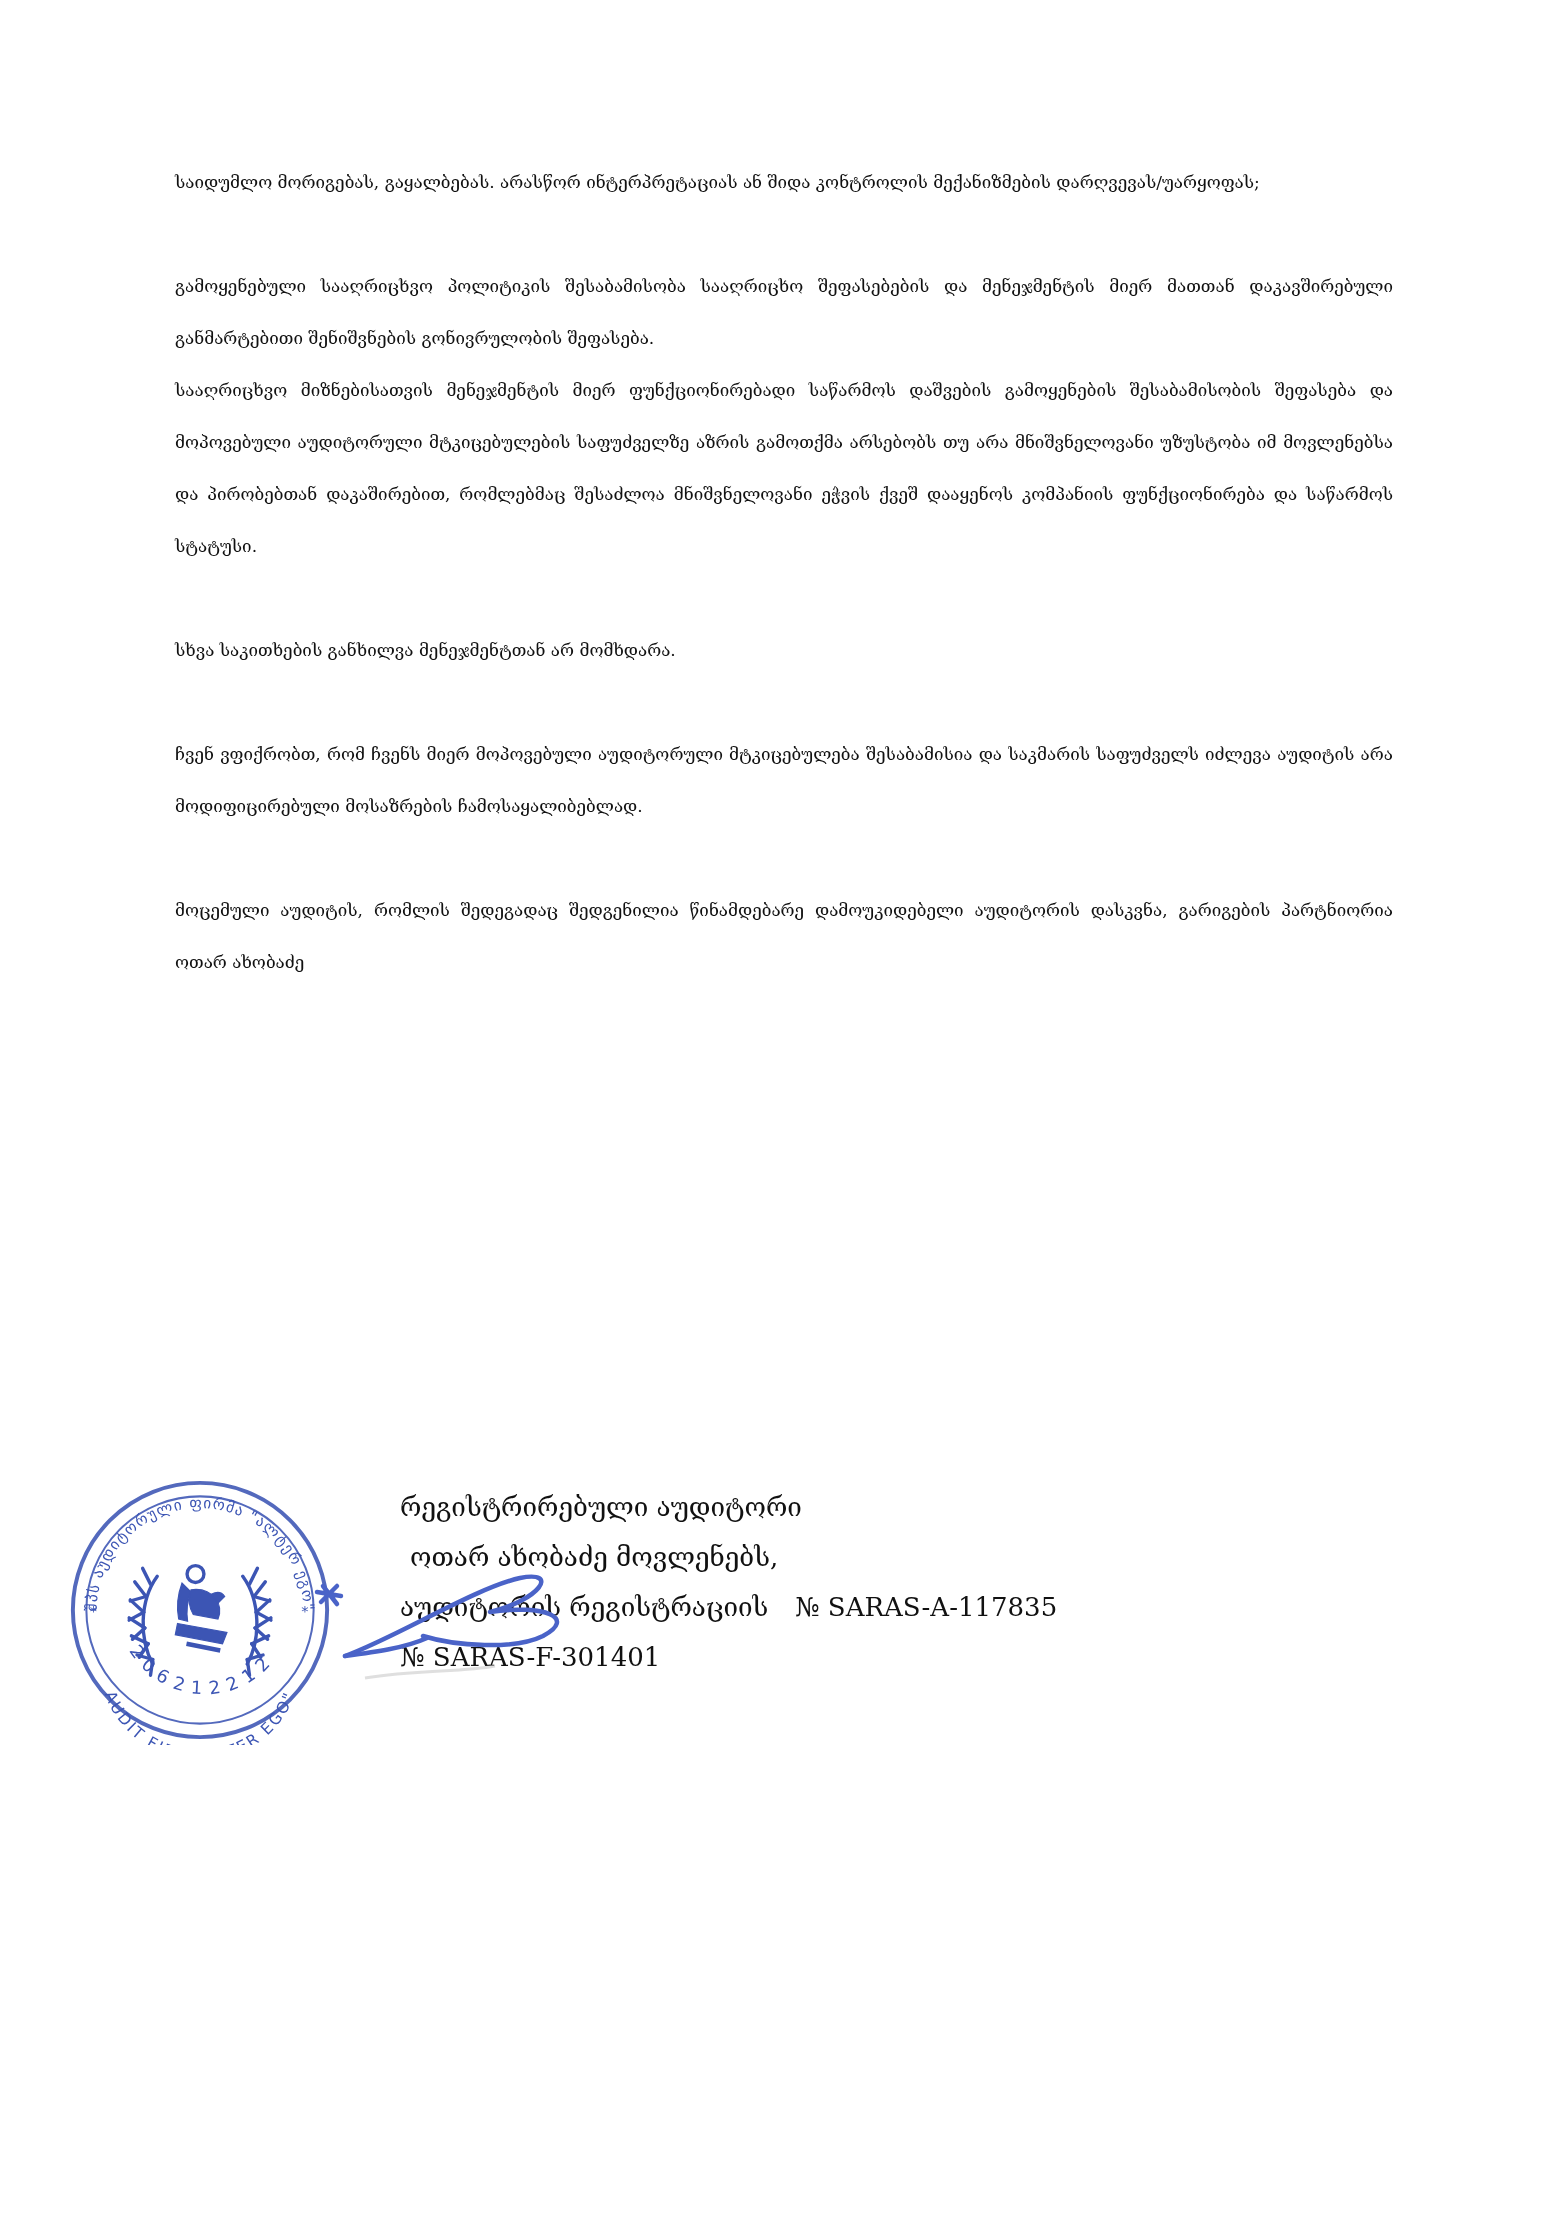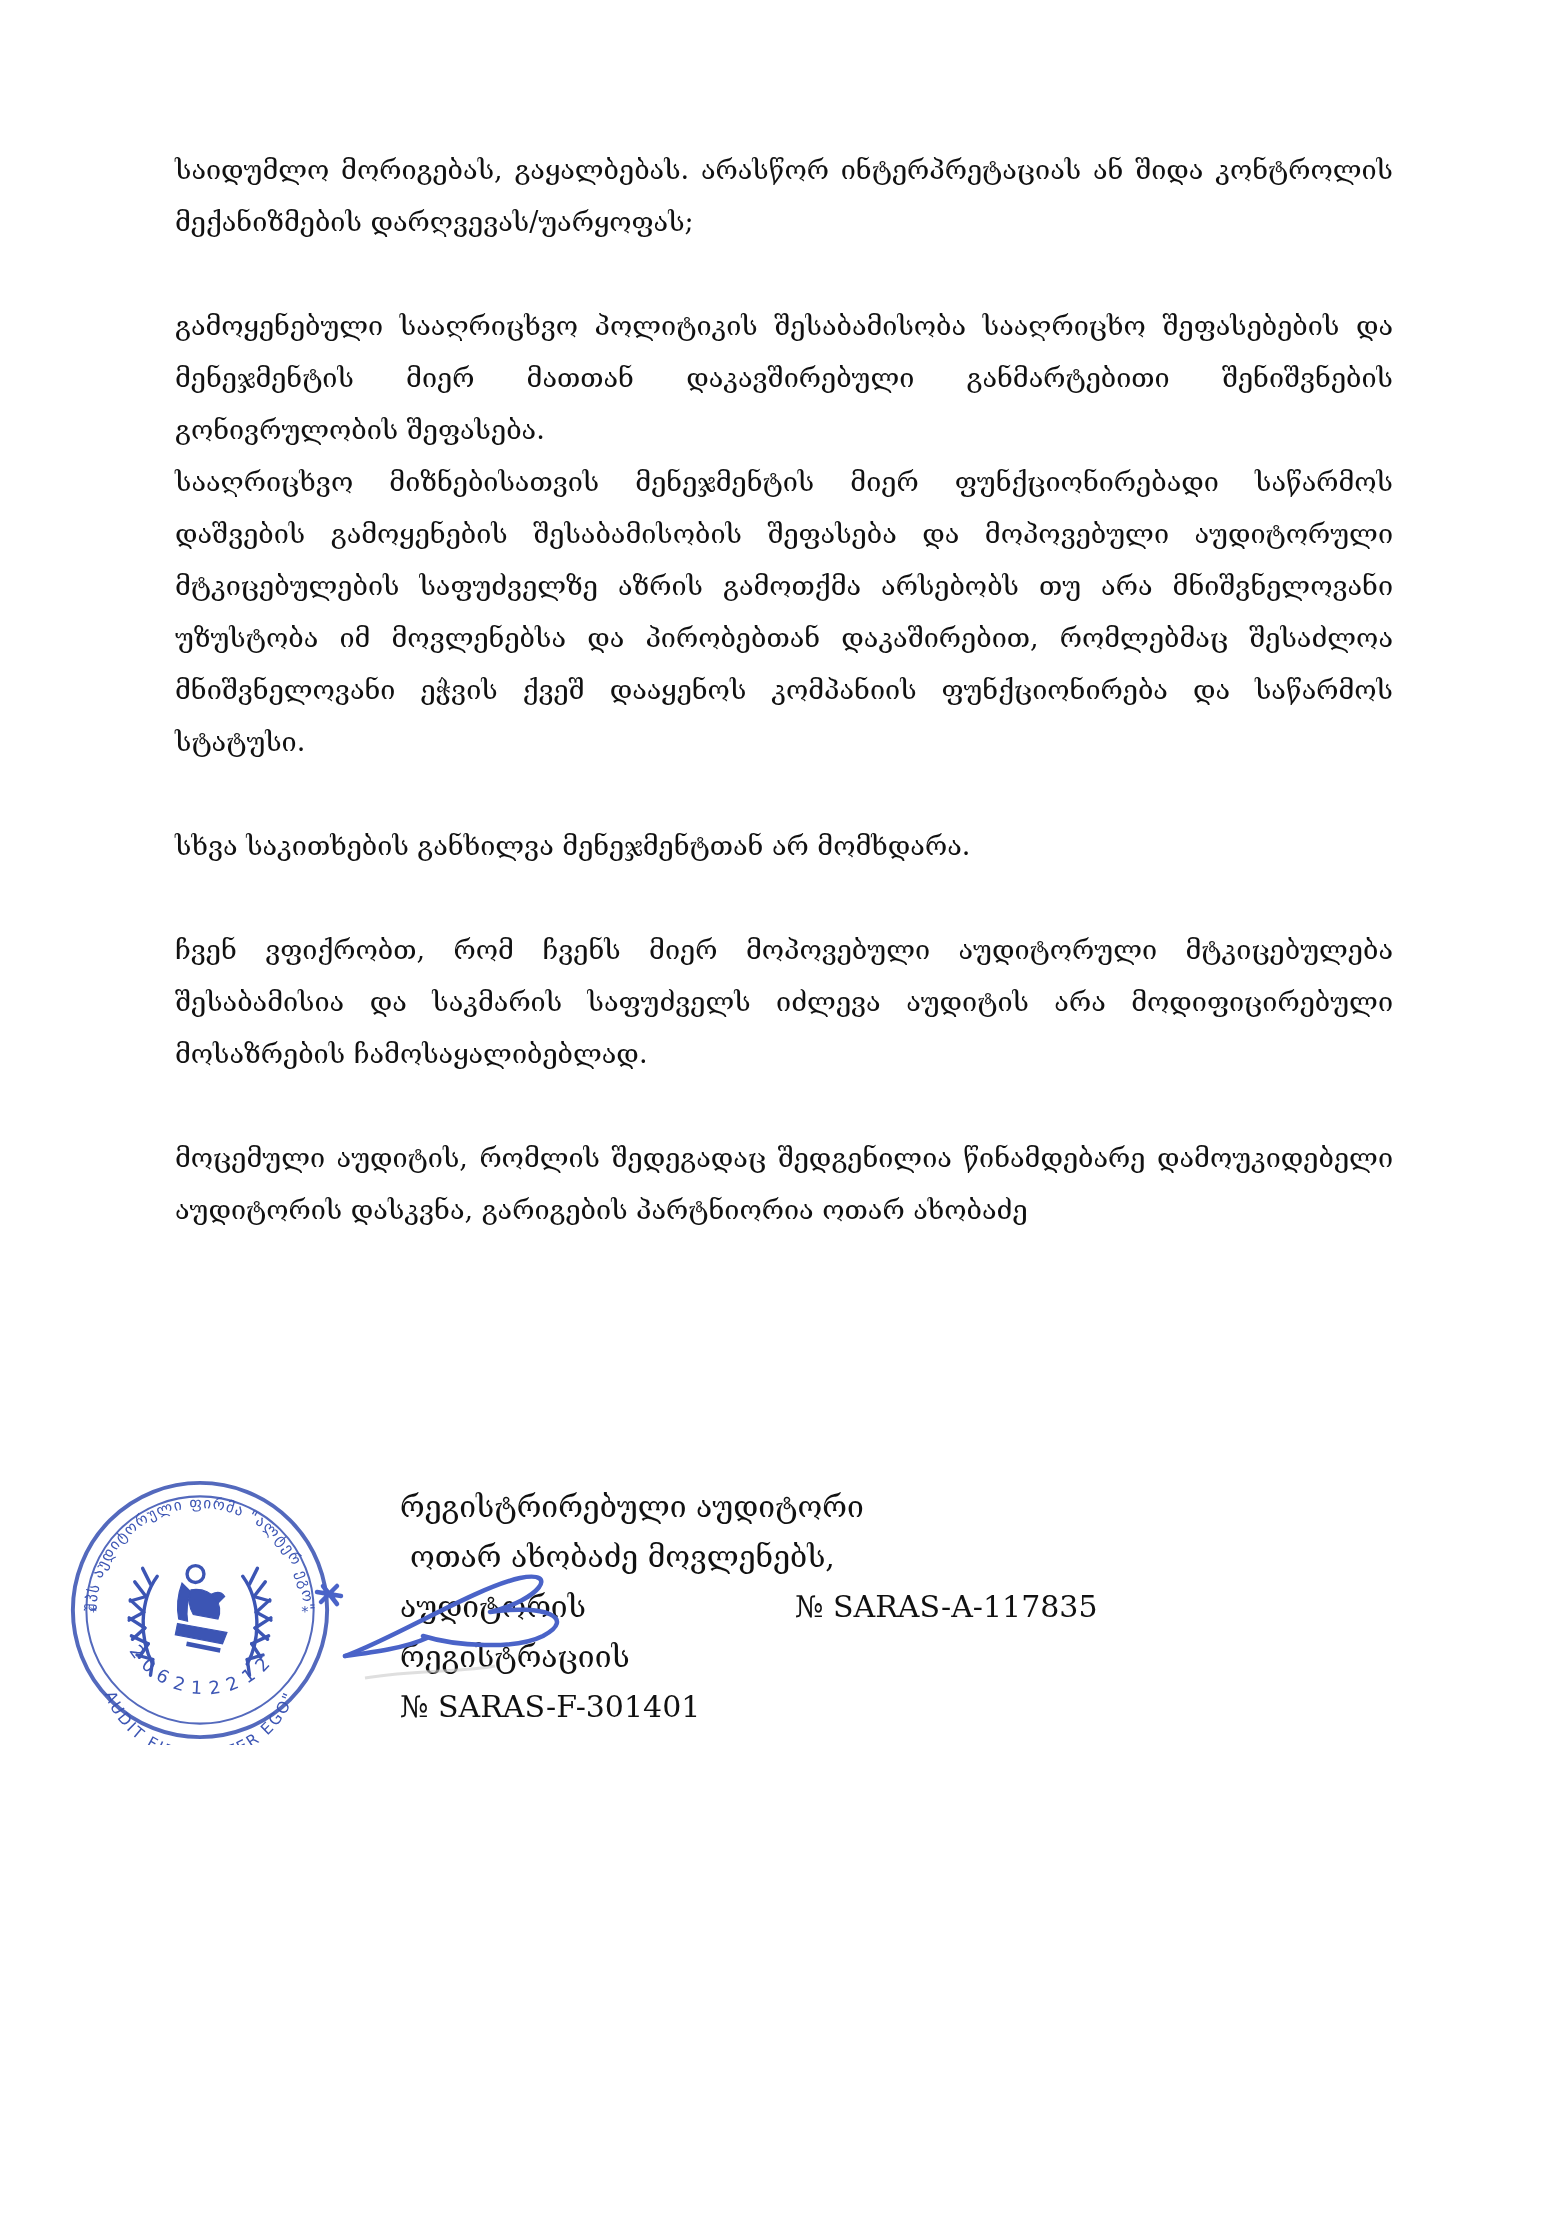--- a/index.html
+++ b/index.html
@@ -7,34 +7,34 @@
     position:relative;
     width:1555px;height:2234px;
     margin:0 auto;
     background:#ffffff;
     font-family:"DejaVu Serif","DejaVu Sans",serif;
     color:#111111;
     overflow:hidden;
   }
   .content{
     position:absolute;
-    left:175px;top:144px;
+    left:175px;top:156px;
     width:1218px;
-    font-size:27px;
+    font-size:17px;
     line-height:52px;
     text-align:justify;
     text-align-last:left;
   }
   .content p{margin:0;}
   .content p.gap{margin-bottom:52px;}
   .sig-block{
     position:absolute;
     left:400px;top:1482px;
     width:760px;
-    font-size:30px;
+    font-size:26px;
     line-height:50px;
   }
   .sig-block .indent{padding-left:10px;}
   .sig-row{display:flex;}
   .sig-row .lbl{width:395px;flex:0 0 395px;}
   .stamp{
     position:absolute;left:65px;top:1475px;
     width:270px;height:270px;
   }
   .signature{

